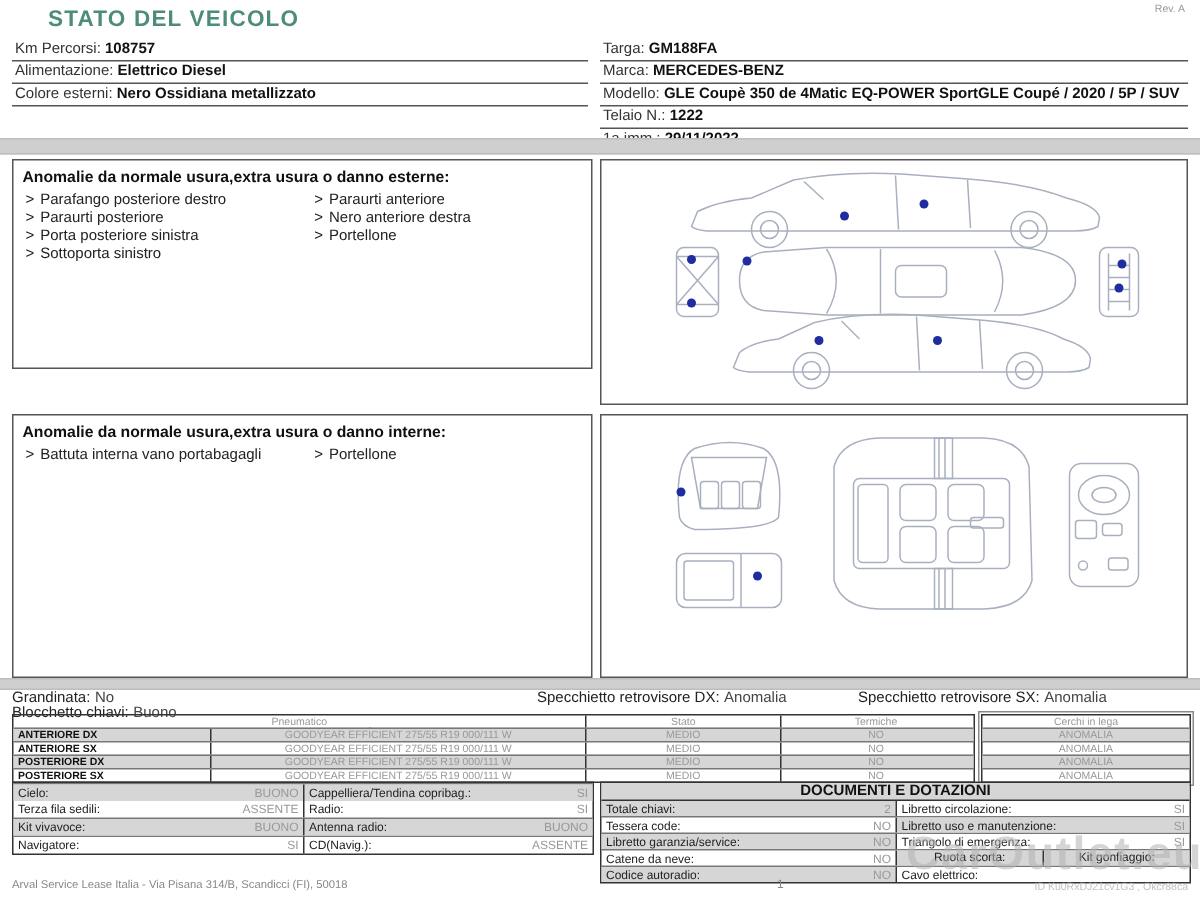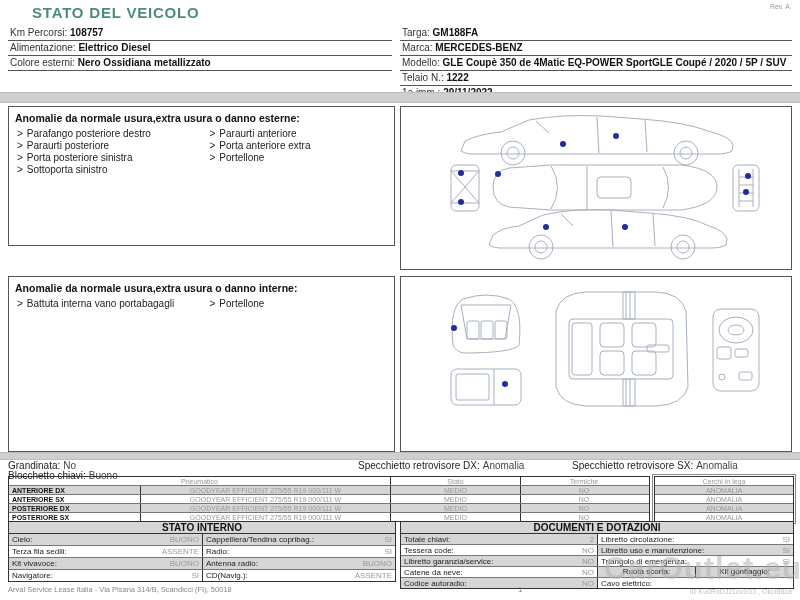--- a/index.html
+++ b/index.html
@@ -124,21 +124,21 @@
             <span>Sottoporta sinistro</span>
           </div>
       </div>
       <div class="col">
         <div class="item">
             <span class="b">&gt;</span>
             <span>Paraurti anteriore</span>
           </div>
         <div class="item">
             <span class="b">&gt;</span>
-            <span>Porta anteriore extra</span>
+            <span>Nero anteriore destra</span>
           </div>
         <div class="item">
             <span class="b">&gt;</span>
             <span>Portellone</span>
           </div>
       </div>
     </div>
   </div>
 
   <div class="box ext-diag">
@@ -311,21 +311,20 @@
       </div>
     <div class="trow g">
         <div class="tc" style="width:100%;justify-content:center;">ANOMALIA</div>
       </div>
     <div class="trow">
         <div class="tc" style="width:100%;justify-content:center;">ANOMALIA</div>
       </div>
   </div>
 
   <div class="sec si">
-    <div class="sec-title">STATO INTERNO</div>
     <div class="srow">
       <div class="scell half g">
           <span class="lbl">Cielo:</span>
           <span class="val">BUONO</span>
         </div>
       <div class="scell half g">
           <span class="lbl">Cappelliera/Tendina copribag.:</span>
           <span class="val">SI</span>
         </div>
     </div>

